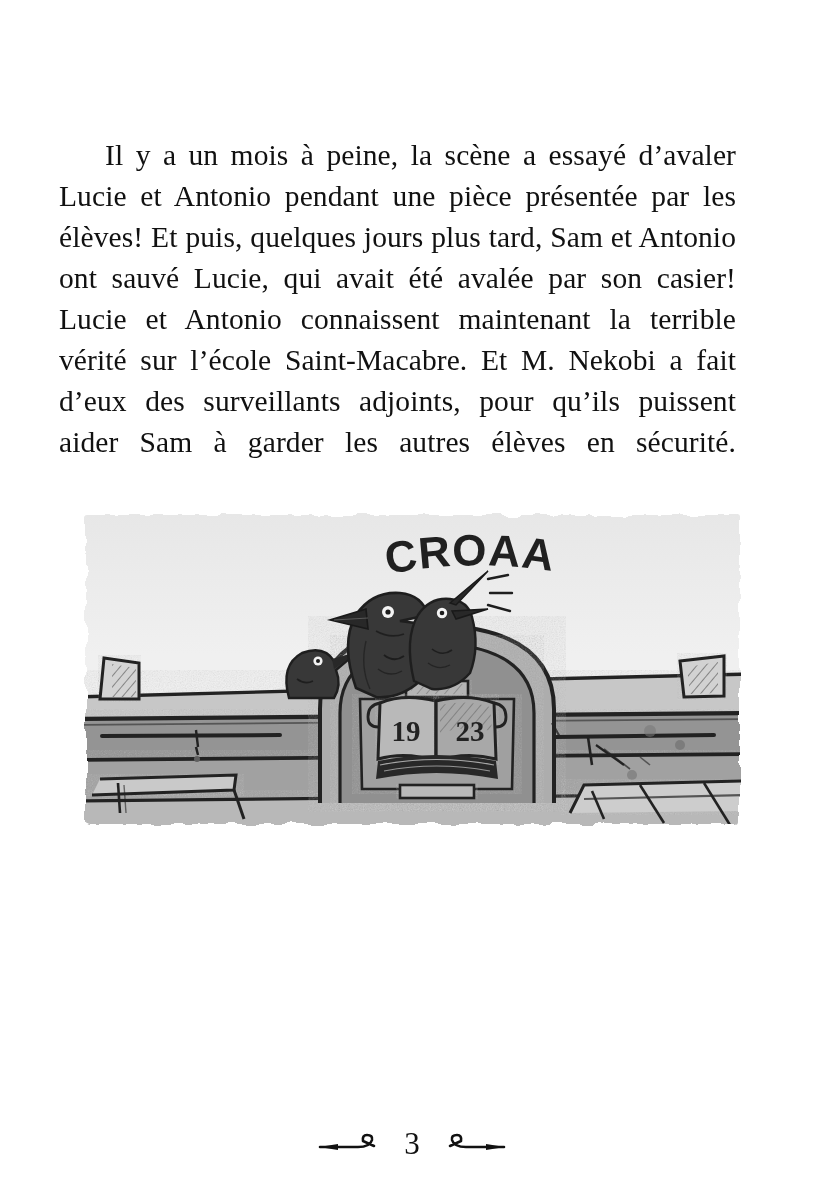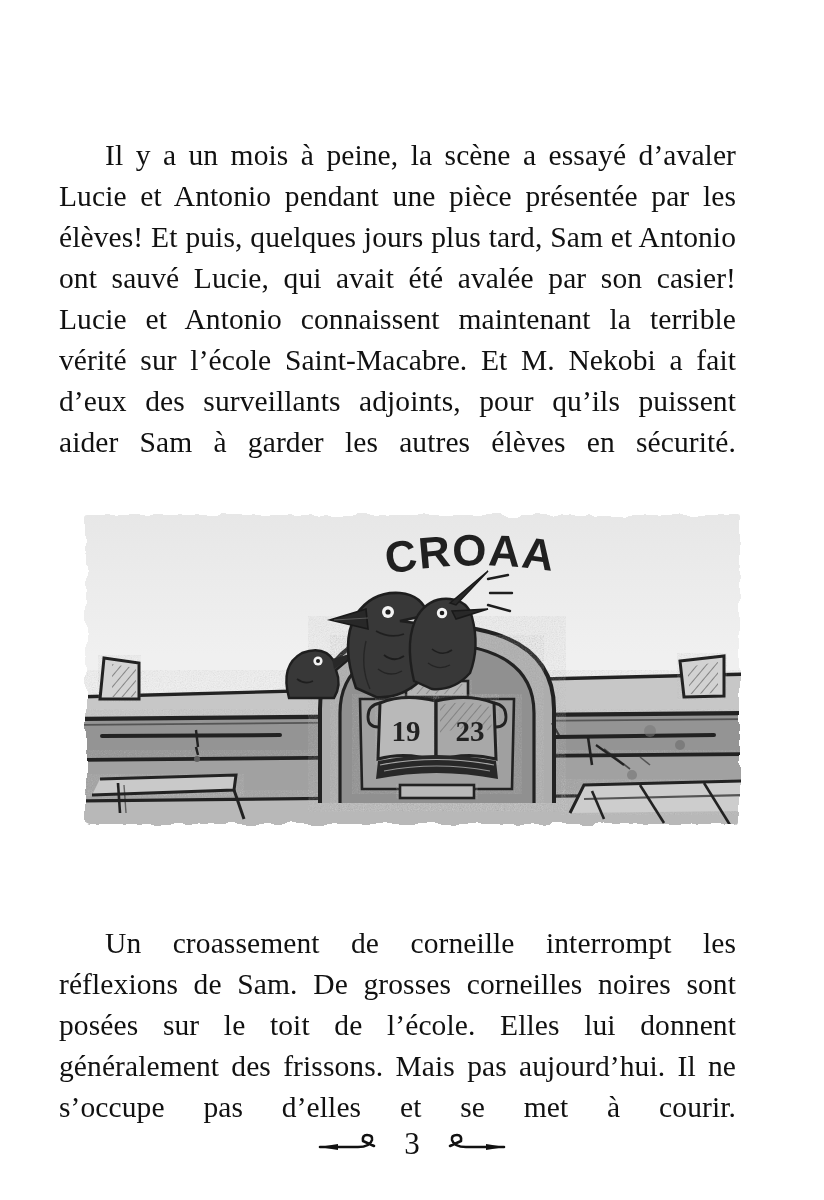--- a/index.html
+++ b/index.html
@@ -82,21 +82,20 @@
   .folio-orn { display: block; }
 </style>
 </head>
 <body>
 
 <div class="page">
 
   <div class="textblock" style="left:59px;top:0;width:677px;height:100%;margin-top:39px;">
     <p class="para" id="para-1">Il y a un mois à peine, la scène a essayé d’avaler Lucie et Antonio pendant une pièce présentée par les élèves! Et puis, quelques jours plus tard, Sam et Antonio ont sauvé Lucie, qui avait été avalée par son casier! Lucie et Antonio connaissent maintenant la terrible vérité sur l’école Saint-Macabre. Et M. Nekobi a fait d’eux des surveillants adjoints, pour qu’ils puissent aider Sam à garder les autres élèves en sécurité.</p>
 
-    <p class="para" id="para-2">Un croassement de corneille interrompt les réflexions de Sam. De grosses corneilles noires sont posées sur le toit de l’école. Elles lui donnent généralement des frissons. Mais pas aujourd’hui. Il ne s’occupe pas d’elles et se met à courir.</p>
   </div>
 
   <div class="illus-wrap">
     <svg class="illus" viewBox="0 0 657 313" preserveAspectRatio="none">
       <defs>
 
         <filter id="grain" x="-5%" y="-5%" width="110%" height="110%">
           <feTurbulence type="fractalNoise" baseFrequency="0.82" numOctaves="4" seed="7" result="n"></feTurbulence>
           <feColorMatrix in="n" type="saturate" values="0"></feColorMatrix>
           <feComponentTransfer result="g">

